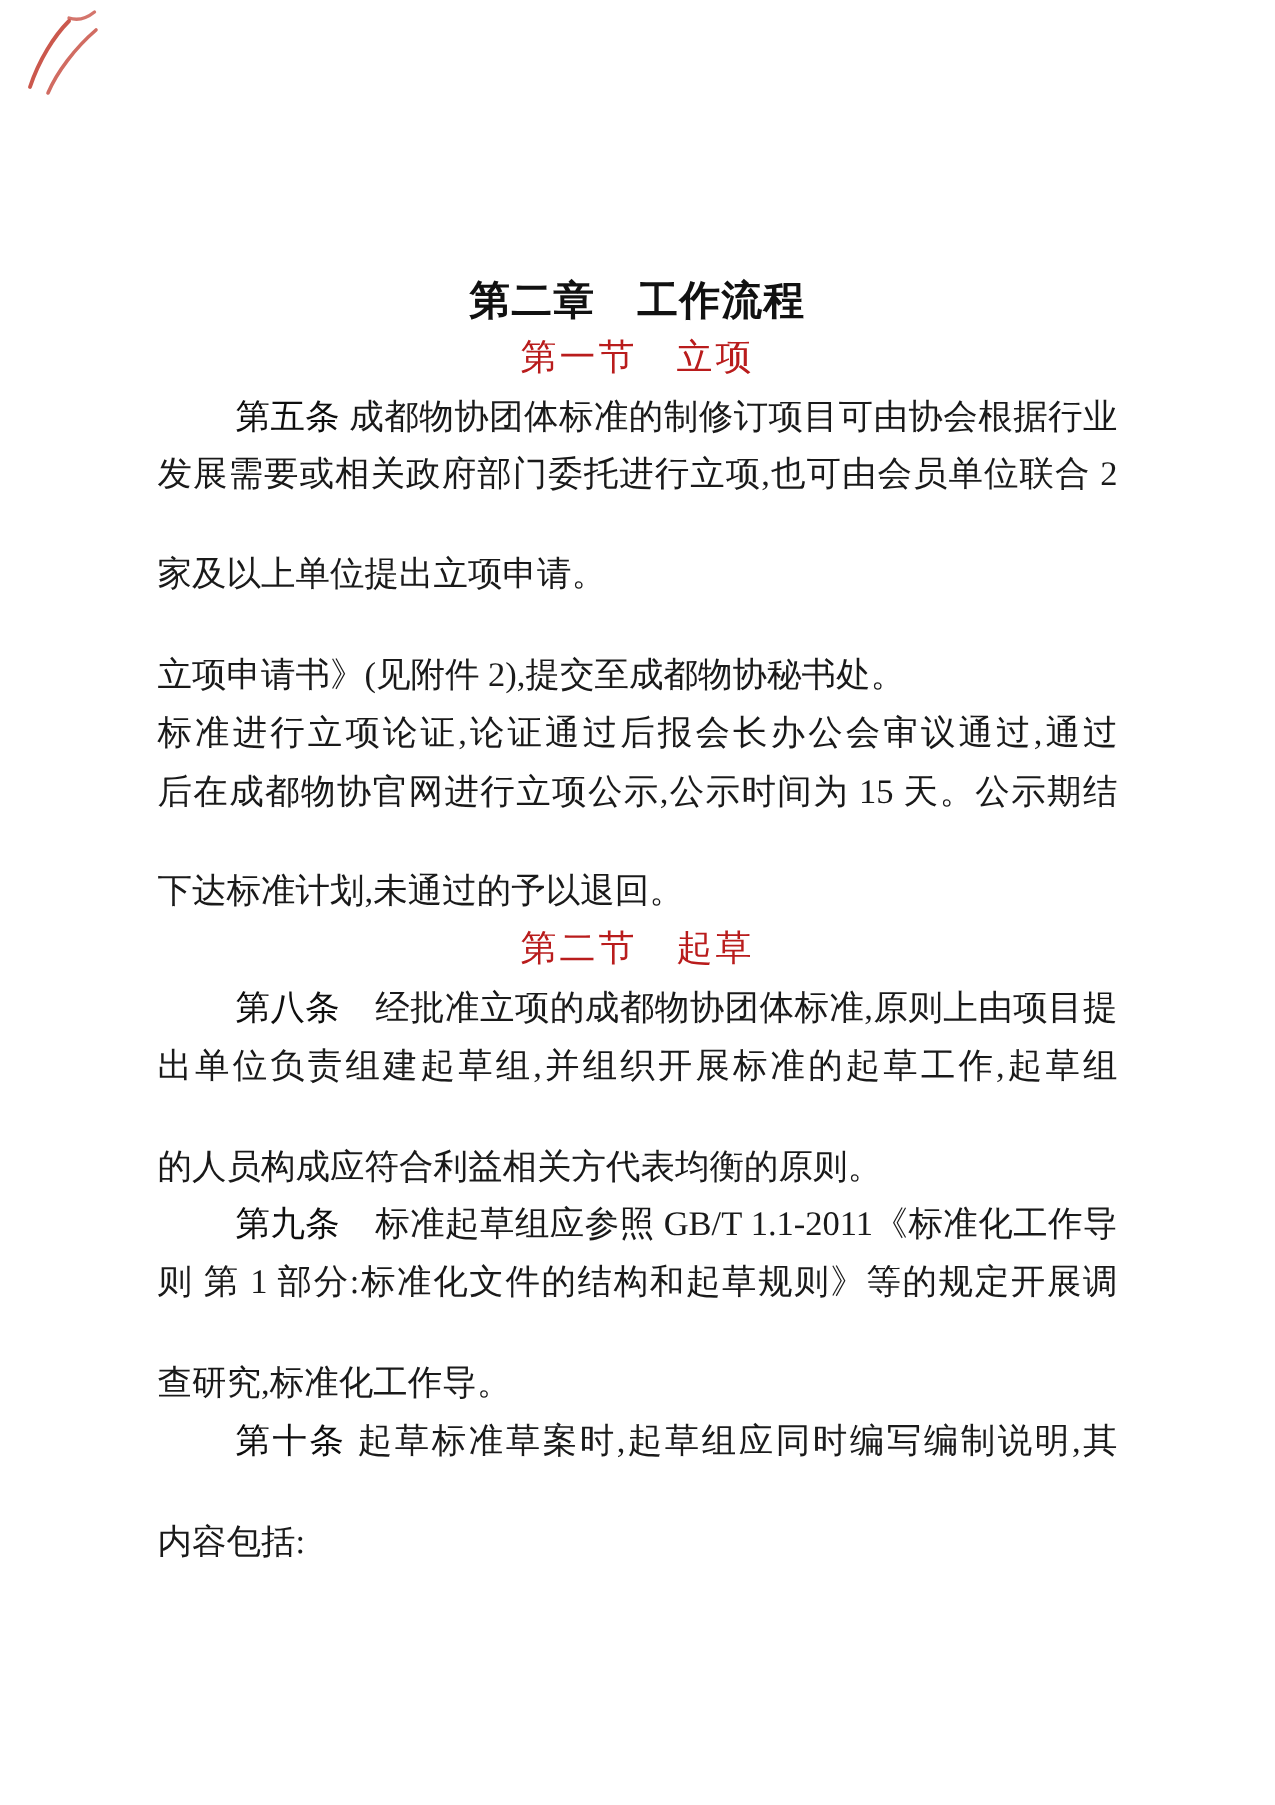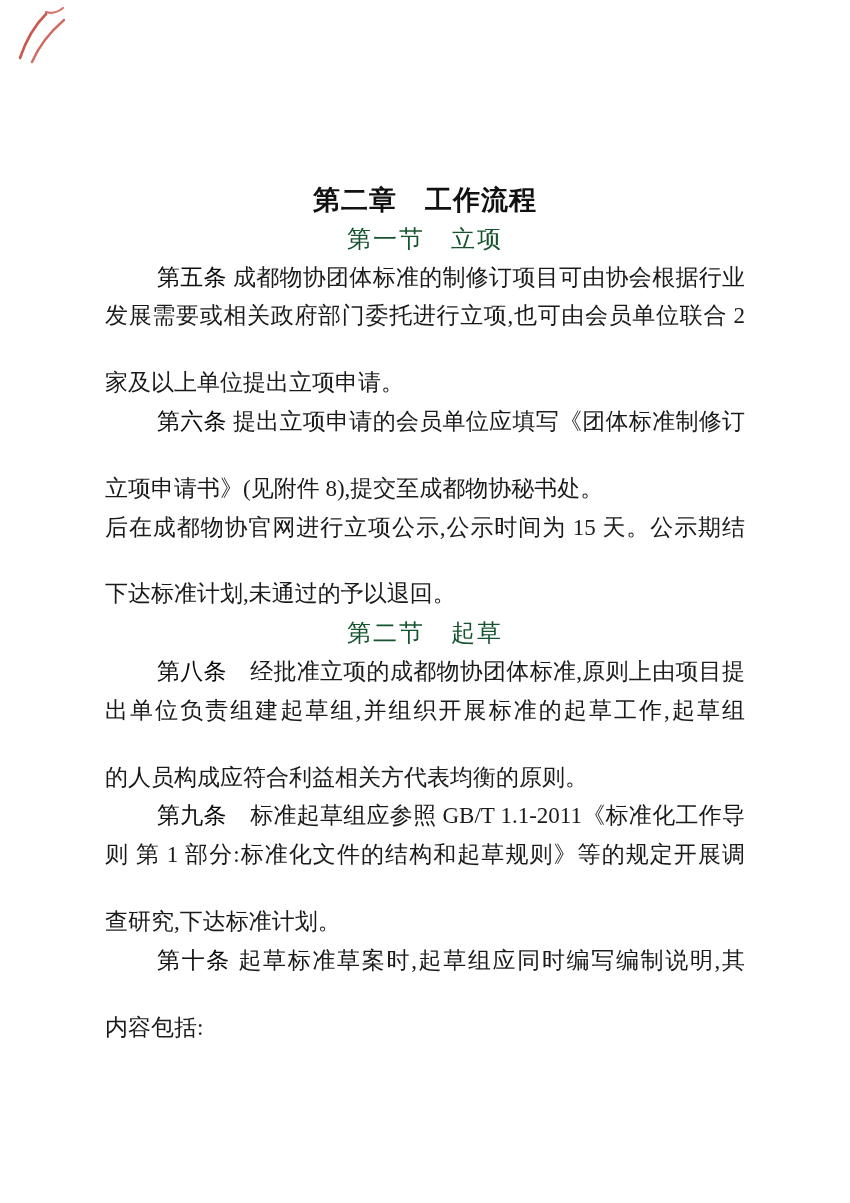--- a/index.html
+++ b/index.html
@@ -34,21 +34,21 @@
     line-height: 38.8px;
     text-align: center;
     letter-spacing: 1px;
     color: #111111;
   }
   .section-heading {
     font-size: 24px;
     line-height: 38.8px;
     text-align: center;
     letter-spacing: 2px;
-    color: #14532d;
+    color: #b91c1c;
   }
   .line {
     font-size: 23px;
     line-height: 38.8px;
     text-align: justify;
     text-align-last: justify;
     white-space: normal;
     color: #1a1a1a;
   }
   .line.last {
@@ -85,35 +85,35 @@
 
   <div class="doc">
     <div class="chapter-heading">第二章　工作流程</div>
 
     <div class="section-heading">第一节　立项</div>
 
     <div>
         <div class="line indent"><span class="lead">第五条</span><span class="body-text"> 成都物协团体标准的制修订项目可由协会根据行业</span></div>
         <div class="line"><span class="body-text">发展需要或相关政府部门委托进行立项,也可由会员单位联合 2</span></div>
         <div class="line last"><span class="body-text">家及以上单位提出立项申请。</span></div>
-        <div class="line indent"><span class="lead">第六条</span><span class="body-text"> 提出立项申请的会员单位应填写《团体标准制修订</span></div>
-        <div class="line last"><span class="body-text">立项申请书》(见附件 8),提交至成都物协秘书处。</span></div>
+        <div class="line last"><span class="body-text">立项申请书》(见附件 2),提交至成都物协秘书处。</span></div>
+        <div class="line"><span class="body-text">标准进行立项论证,论证通过后报会长办公会审议通过,通过</span></div>
         <div class="line"><span class="body-text">后在成都物协官网进行立项公示,公示时间为 15 天。公示期结</span></div>
         <div class="line last"><span class="body-text">下达标准计划,未通过的予以退回。</span></div>
       </div>
 
     <div class="section-heading">第二节　起草</div>
 
     <div>
         <div class="line indent"><span class="lead">第八条</span><span class="body-text">　经批准立项的成都物协团体标准,原则上由项目提</span></div>
         <div class="line"><span class="body-text">出单位负责组建起草组,并组织开展标准的起草工作,起草组</span></div>
         <div class="line last"><span class="body-text">的人员构成应符合利益相关方代表均衡的原则。</span></div>
         <div class="line indent"><span class="lead">第九条</span><span class="body-text">　标准起草组应参照 GB/T 1.1-2011《标准化工作导</span></div>
         <div class="line"><span class="body-text">则 第 1 部分:标准化文件的结构和起草规则》等的规定开展调</span></div>
-        <div class="line last"><span class="body-text">查研究,下达标准计划。</span></div>
+        <div class="line last"><span class="body-text">查研究,标准化工作导。</span></div>
         <div class="line indent"><span class="lead">第十条</span><span class="body-text"> 起草标准草案时,起草组应同时编写编制说明,其</span></div>
         <div class="line last"><span class="body-text">内容包括:</span></div>
       </div>
   </div>
 
   <div class="page-number">—3—</div>
 
 </div>
 
 </body></html>

